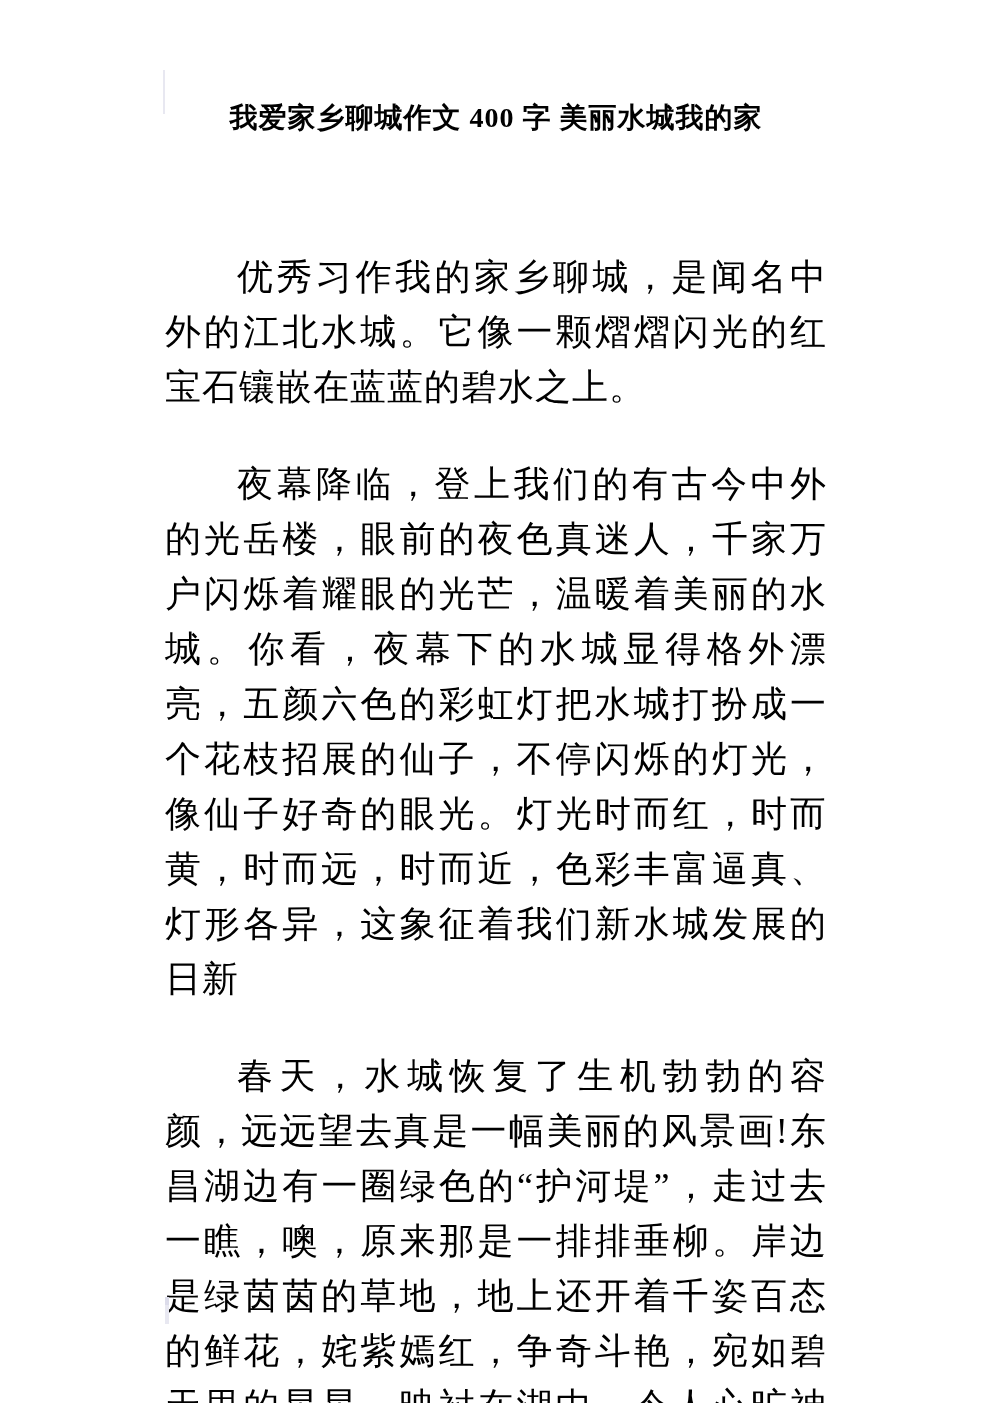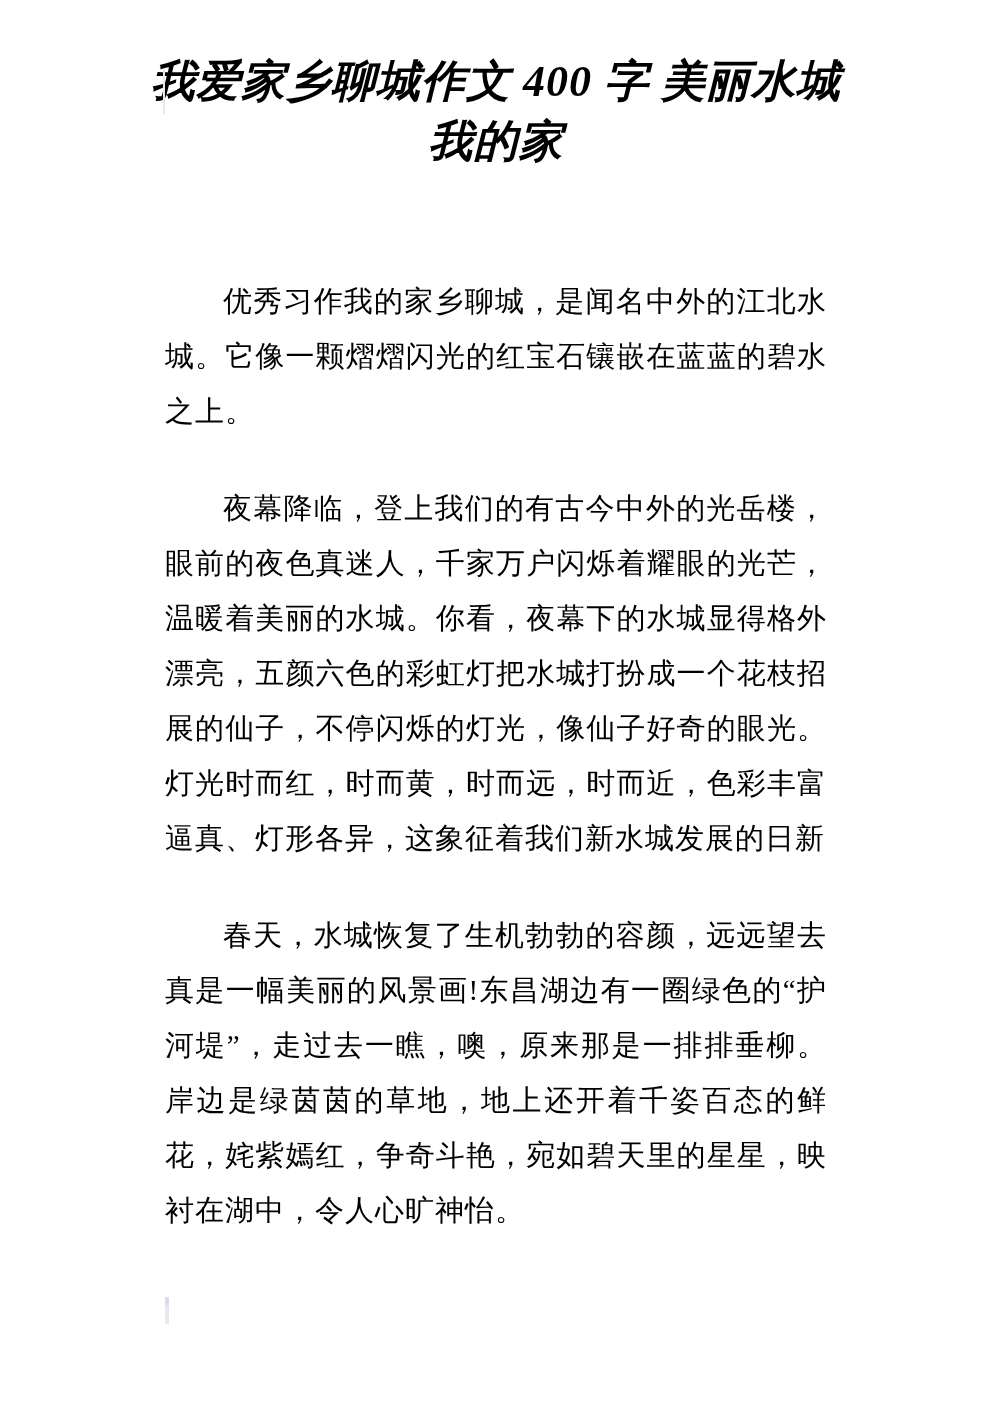--- a/index.html
+++ b/index.html
@@ -16,36 +16,35 @@
   }
   .page {
     position: relative;
     width: 992px;
     height: 1403px;
     background: #ffffff;
   }
   .doc-title {
     width: 700px;
     margin: 0 auto;
-    padding-top: 52px;
-    font-size: 44px;
+    padding-top: 88px;
+    font-size: 28px;
     line-height: 60px;
     font-weight: 700;
     text-align: center;
     letter-spacing: 1px;
     color: #000000;
-    font-style: italic;
   }
   .doc-body {
     width: 662px;
     margin: 102px auto 0 auto;
   }
   .doc-paragraph {
     margin: 0 0 42px 0;
-    font-size: 29px;
+    font-size: 36px;
     line-height: 55px;
     text-align: justify;
     text-justify: inter-ideograph;
     text-indent: 2em;
     letter-spacing: 1px;
     color: #000000;
   }
   .scan-artifact {
     position: absolute;
     background: #e8e8f1;

